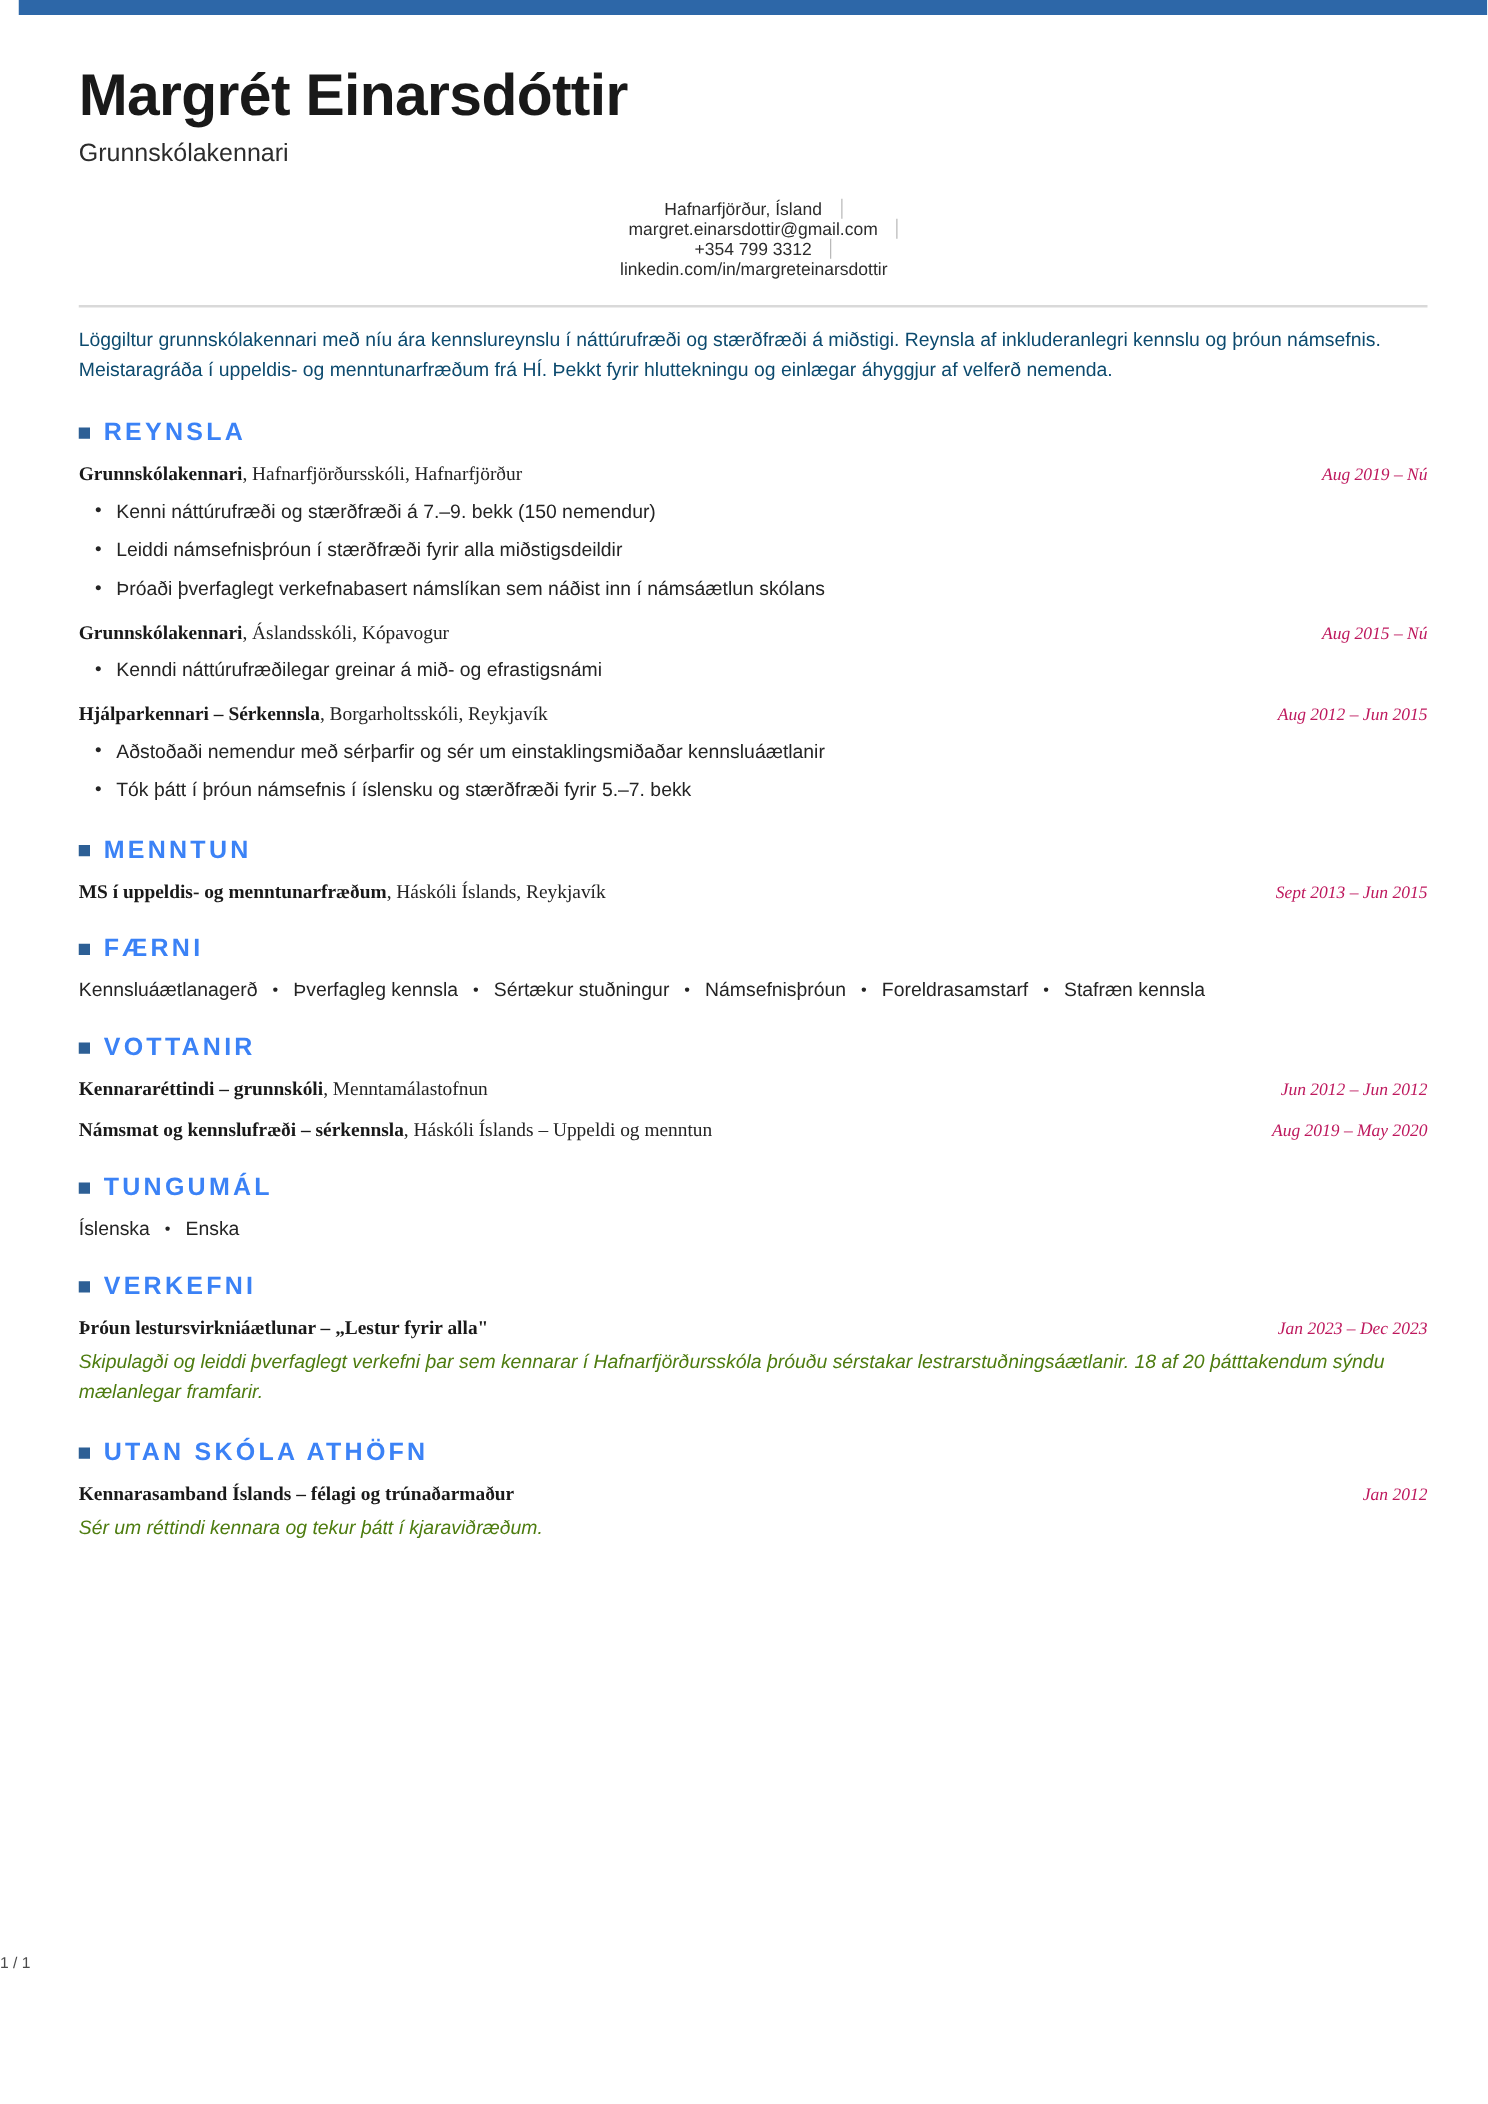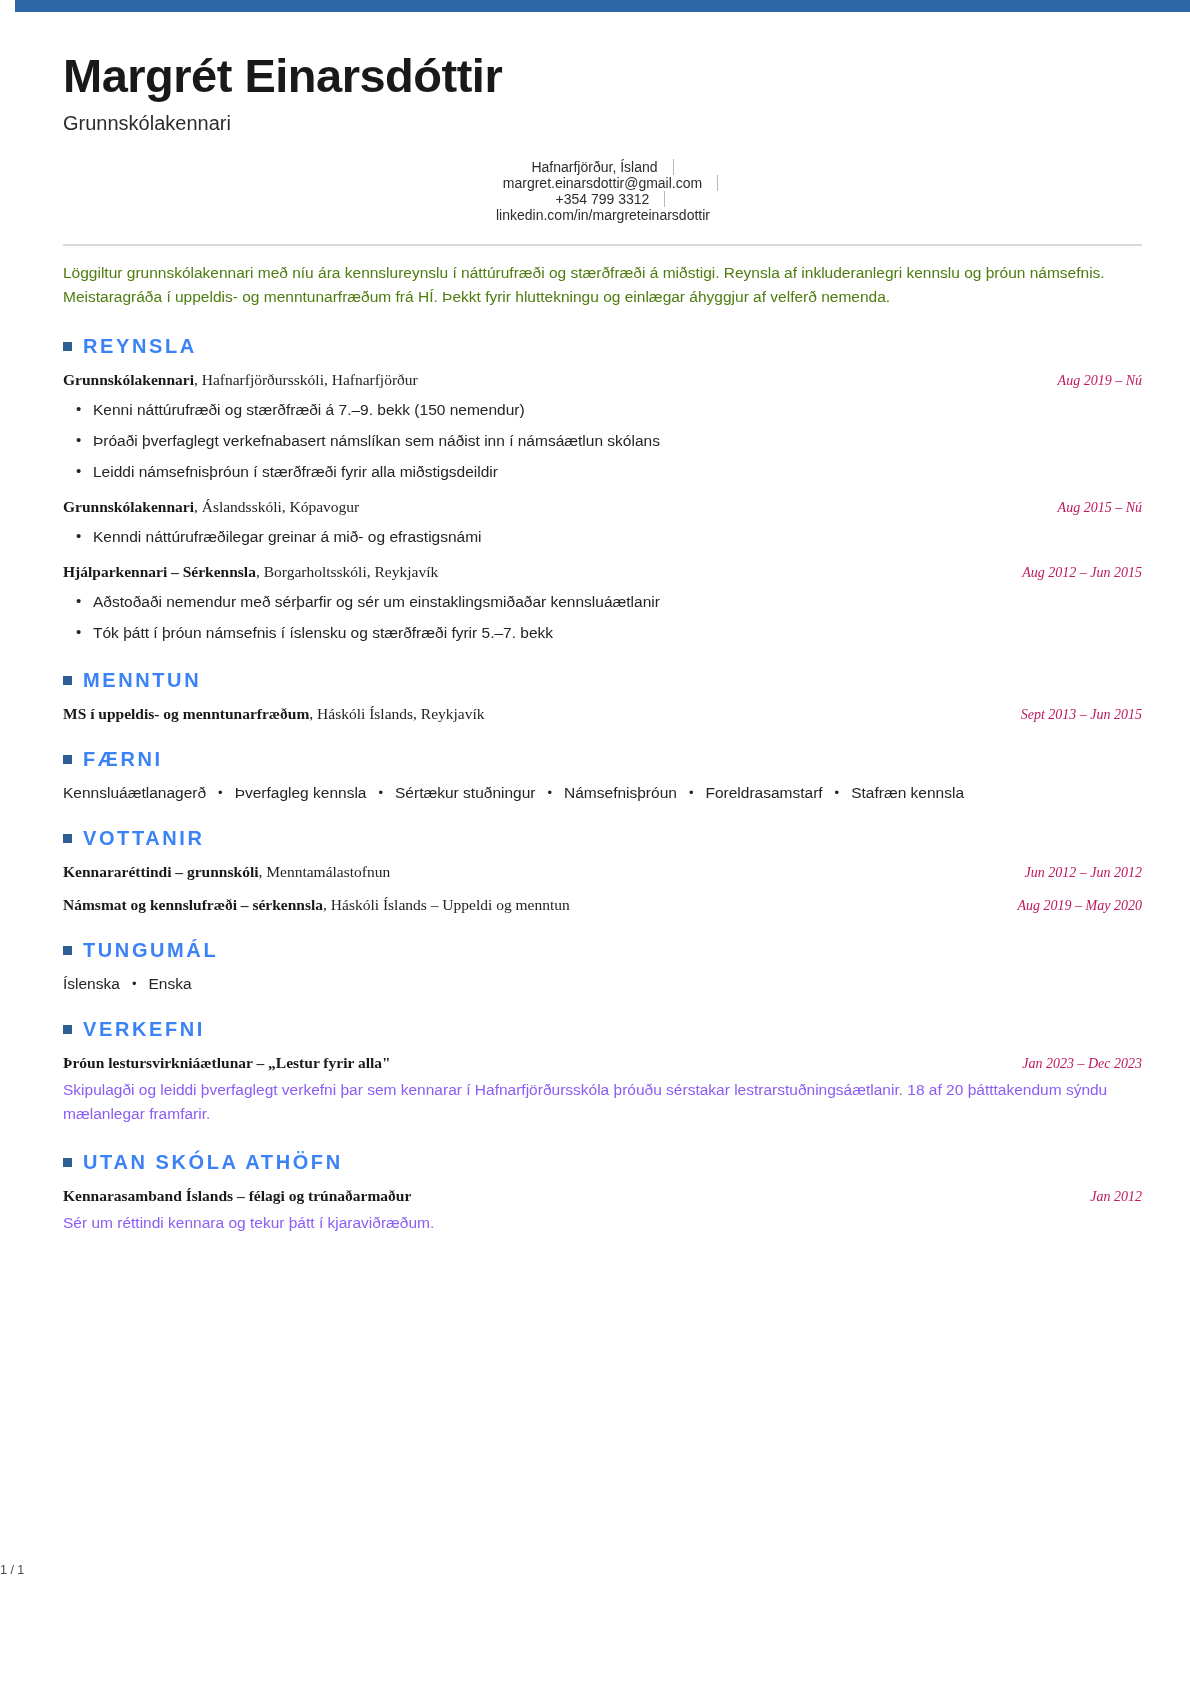--- a/index.html
+++ b/index.html
@@ -52,21 +52,21 @@
     border:none;
     border-top:2px solid #d9d9d9;
     margin-top:21px;
   }
 
   
   .summary {
     margin-top:15px;
     font-size:15.5px;
     line-height:1.6;
-    color:#4d7c0f;
+    color:#0c4a6e;
   }
 
   
   .sec-heading {
     display:flex;
     align-items:center;
     gap:11px;
     margin-top:25px;
     margin-bottom:13px;
   }
@@ -98,21 +98,22 @@
   .entry-date {
     font-size:14px;
     font-style:italic;
     color:#be185d;
     white-space:nowrap;
   }
   .entry-desc {
     margin-top:6px;
     font-size:15.5px;
     line-height:1.55;
-    color:#8b5cf6;
+    color:#4d7c0f;
+    font-style:italic;
   }
 
   ul.bullets { list-style:none; margin-top:11px; }
   ul.bullets li {
     position:relative;
     padding-left:30px;
     font-size:15.5px;
     line-height:1.35;
     color:#242424;
     margin-bottom:10px;
@@ -170,22 +171,22 @@
 
       <div class="entry">
         <div class="entry-head">
           <div class="entry-title">
             <span class="bold">Grunnskólakennari</span><span class="entry-org">Hafnarfjörðursskóli, Hafnarfjörður</span>
           </div>
           <div class="entry-date">Aug 2019 – Nú</div>
         </div>
         <ul class="bullets">
           <li>Kenni náttúrufræði og stærðfræði á 7.–9. bekk (150 nemendur)</li>
+          <li>Leiddi námsefnisþróun í stærðfræði fyrir alla miðstigsdeildir</li>
           <li>Þróaði þverfaglegt verkefnabasert námslíkan sem náðist inn í námsáætlun skólans</li>
-          <li>Leiddi námsefnisþróun í stærðfræði fyrir alla miðstigsdeildir</li>
         </ul>
       </div>
 
       <div class="entry">
         <div class="entry-head">
           <div class="entry-title">
             <span class="bold">Grunnskólakennari</span><span class="entry-org">Áslandsskóli, Kópavogur</span>
           </div>
           <div class="entry-date">Aug 2015 – Nú</div>
         </div>

